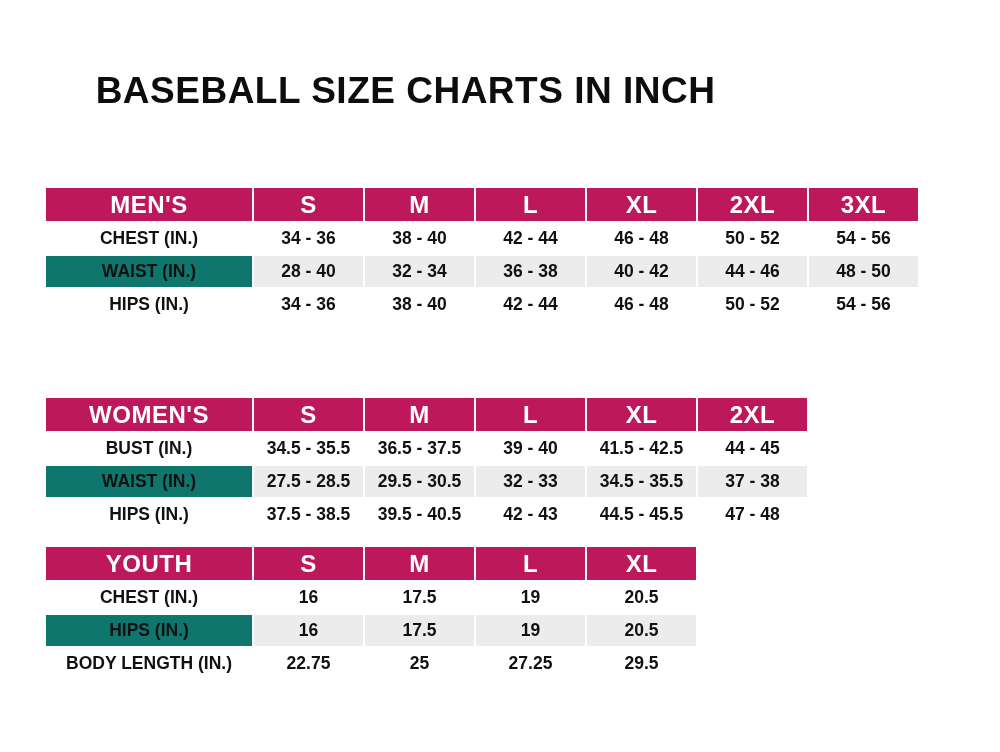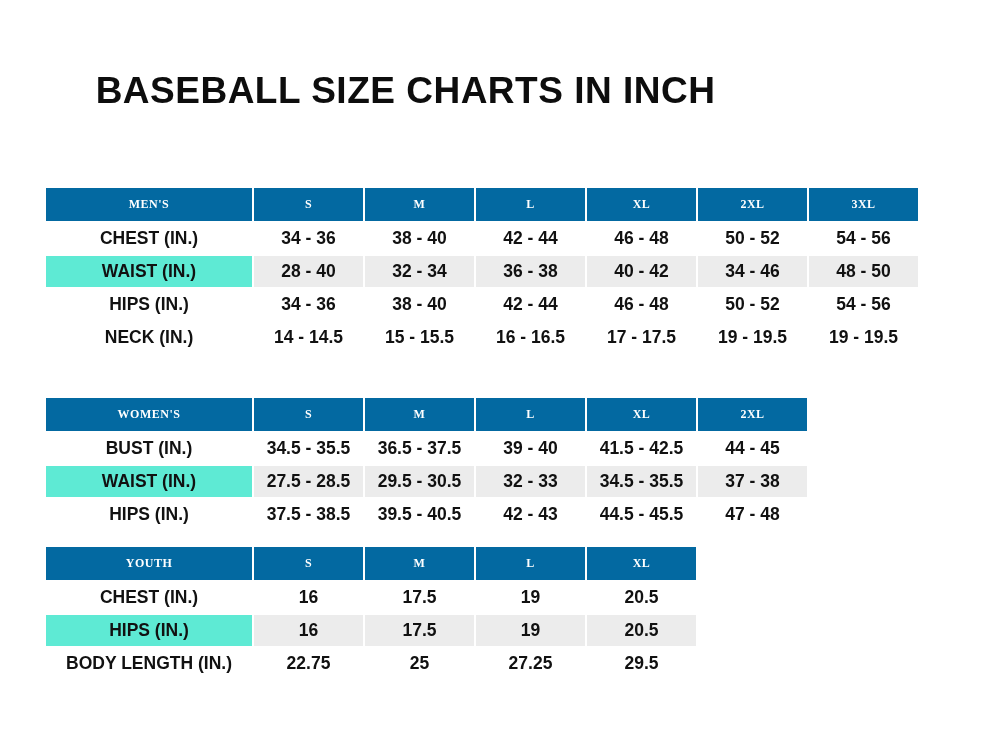--- a/index.html
+++ b/index.html
@@ -43,42 +43,41 @@
     border: 2px solid #ffffff;
     text-align: center;
     font-size: 17.5px;
     font-weight: bold;
     height: 31px;
     padding: 0 4px;
     white-space: nowrap;
     color: #111111;
   }
   thead th {
-    background: #0369a1;
+    background: #be185d;
     color: #ffffff;
-    font-size: 12px;
+    font-size: 24px;
     letter-spacing: 0.5px;
     height: 33px;
-    font-family: Liberation Serif, serif;
   }
   thead th.rowhead {
     text-align: center;
   }
   tbody td.rowhead {
     font-weight: bold;
     background: #ffffff;
   }
   tbody tr.alt td {
     background: #ececec;
   }
   tbody tr td {
     background: #ffffff;
   }
   tbody tr.alt td.rowhead {
-    background: #5eead4;
+    background: #0f766e;
   }
   
   #table-mens { position: absolute; top: 186px; }
   #table-mens col.c0 { width: 208px; }
   #table-mens col.cv { width: 111px; }
   
   #table-womens { position: absolute; top: 396px; }
   #table-womens col.c0 { width: 208px; }
   #table-womens col.cv { width: 111px; }
   
@@ -123,41 +122,32 @@
         <td>46 - 48</td>
         <td>50 - 52</td>
         <td>54 - 56</td>
       </tr>
       <tr class="alt">
         <td class="rowhead">WAIST (IN.)</td>
         <td>28 - 40</td>
         <td>32 - 34</td>
         <td>36 - 38</td>
         <td>40 - 42</td>
-        <td>34 - 46</td>
+        <td>44 - 46</td>
         <td>48 - 50</td>
       </tr>
       <tr>
         <td class="rowhead">HIPS (IN.)</td>
         <td>34 - 36</td>
         <td>38 - 40</td>
         <td>42 - 44</td>
         <td>46 - 48</td>
         <td>50 - 52</td>
         <td>54 - 56</td>
       </tr>
-      <tr>
-        <td class="rowhead">NECK (IN.)</td>
-        <td>14 - 14.5</td>
-        <td>15 - 15.5</td>
-        <td>16 - 16.5</td>
-        <td>17 - 17.5</td>
-        <td>19 - 19.5</td>
-        <td>19 - 19.5</td>
-      </tr>
     </tbody>
   </table>
 
   <table id="table-womens" class="tablewrap">
     <colgroup>
       <col class="c0">
         <col class="cv">
         <col class="cv">
         <col class="cv">
         <col class="cv">

